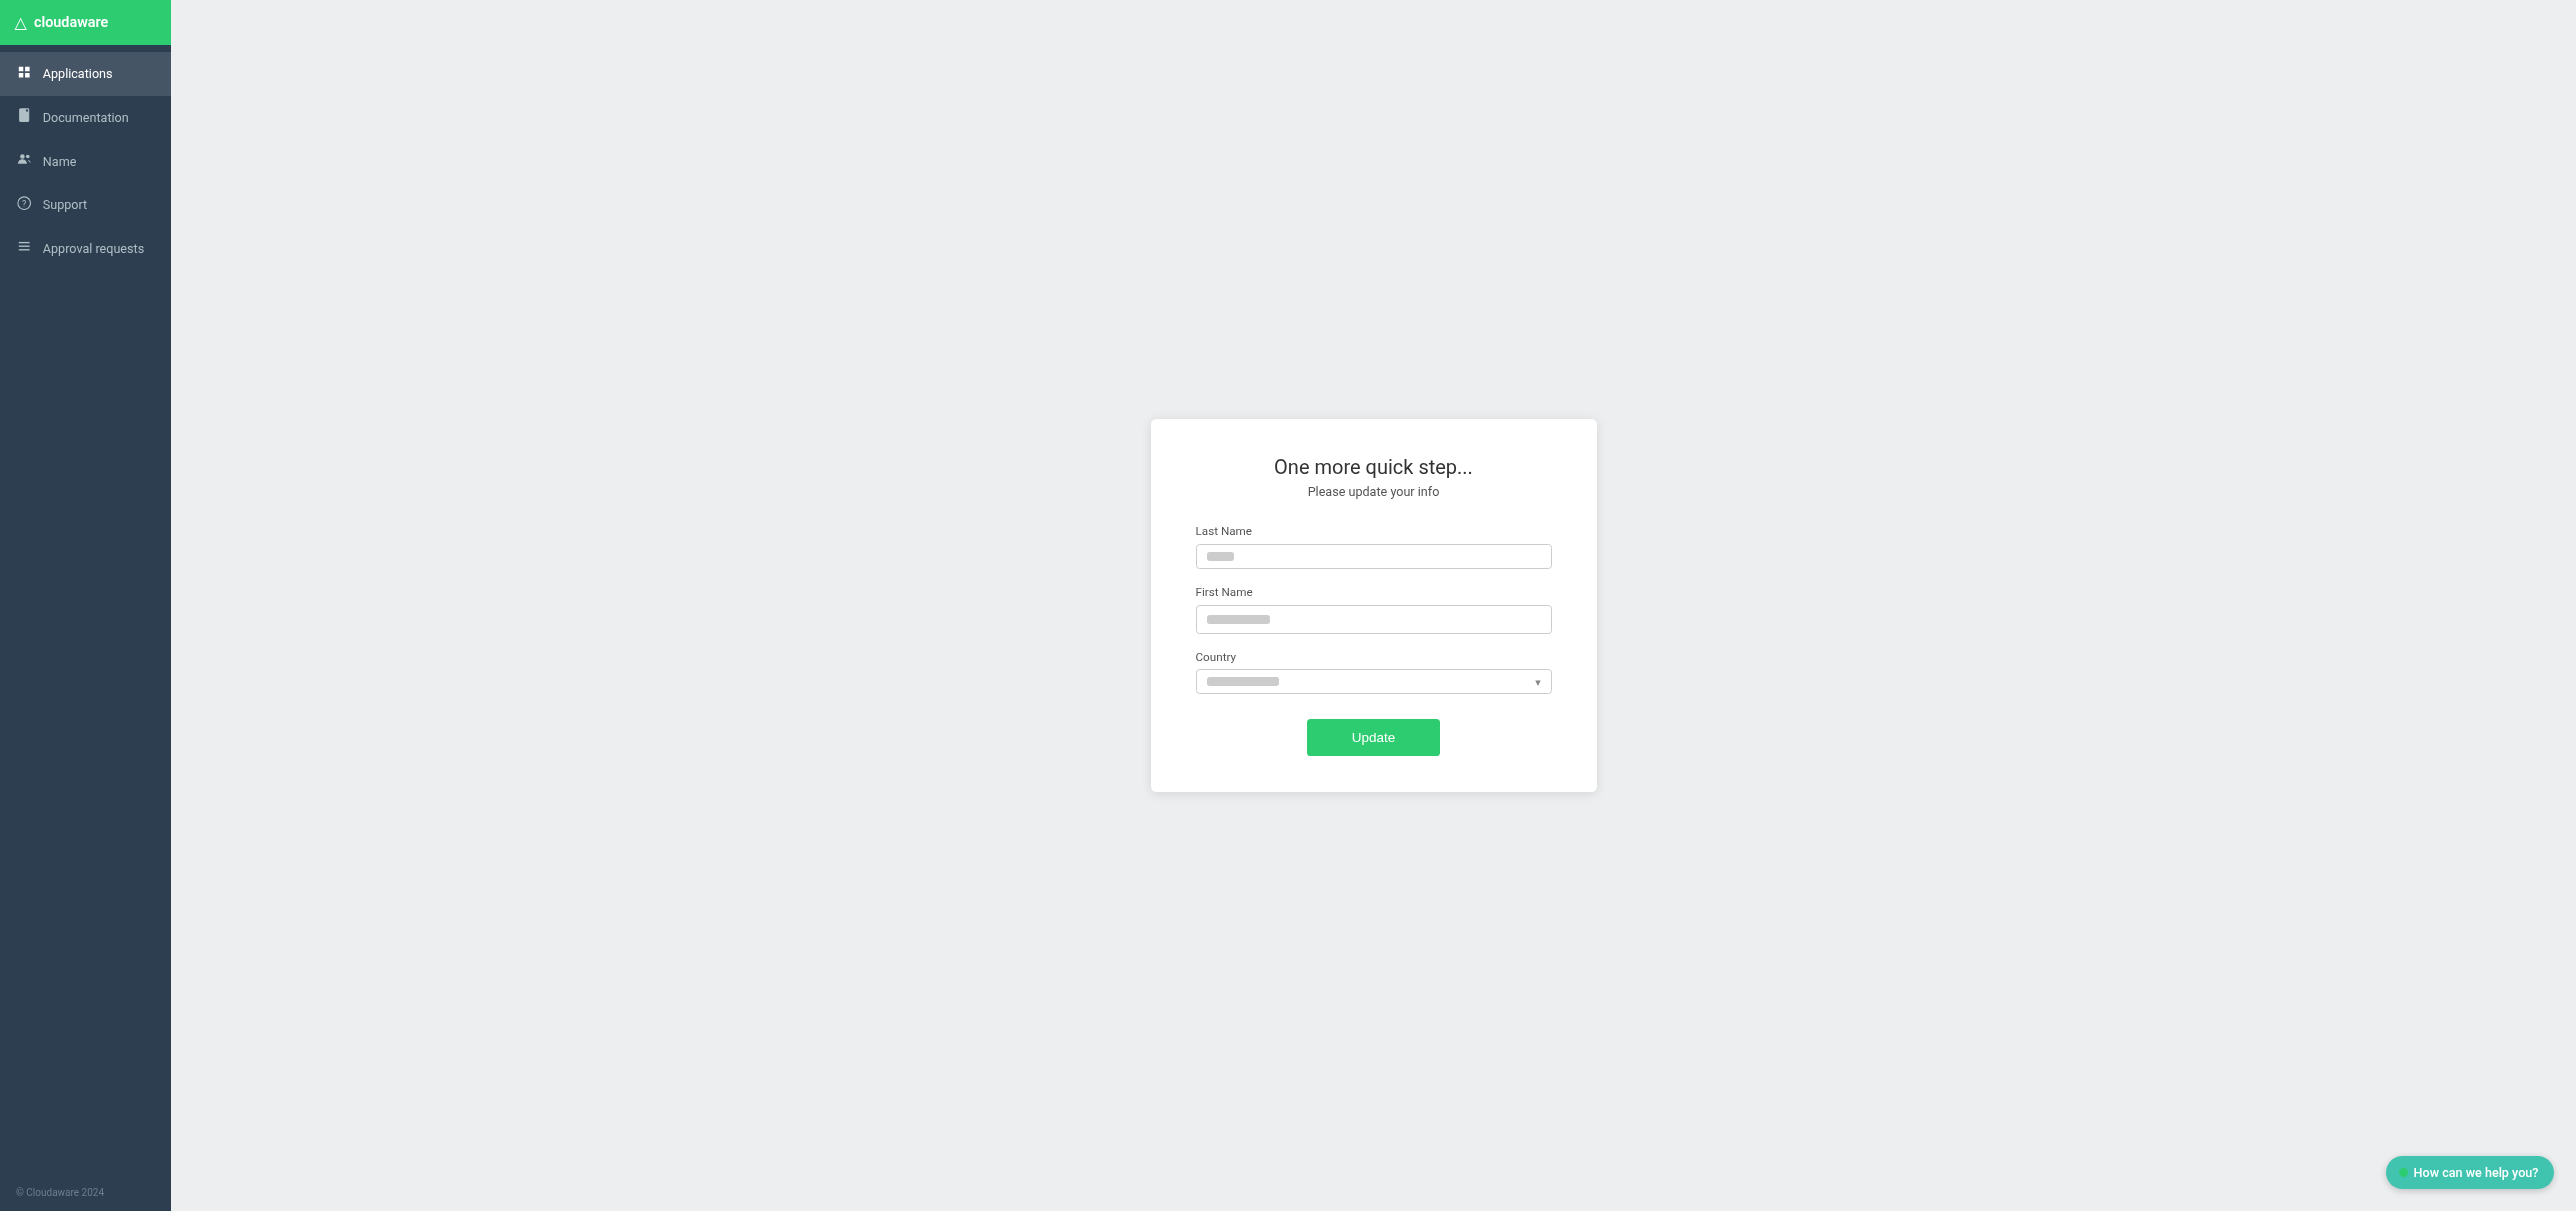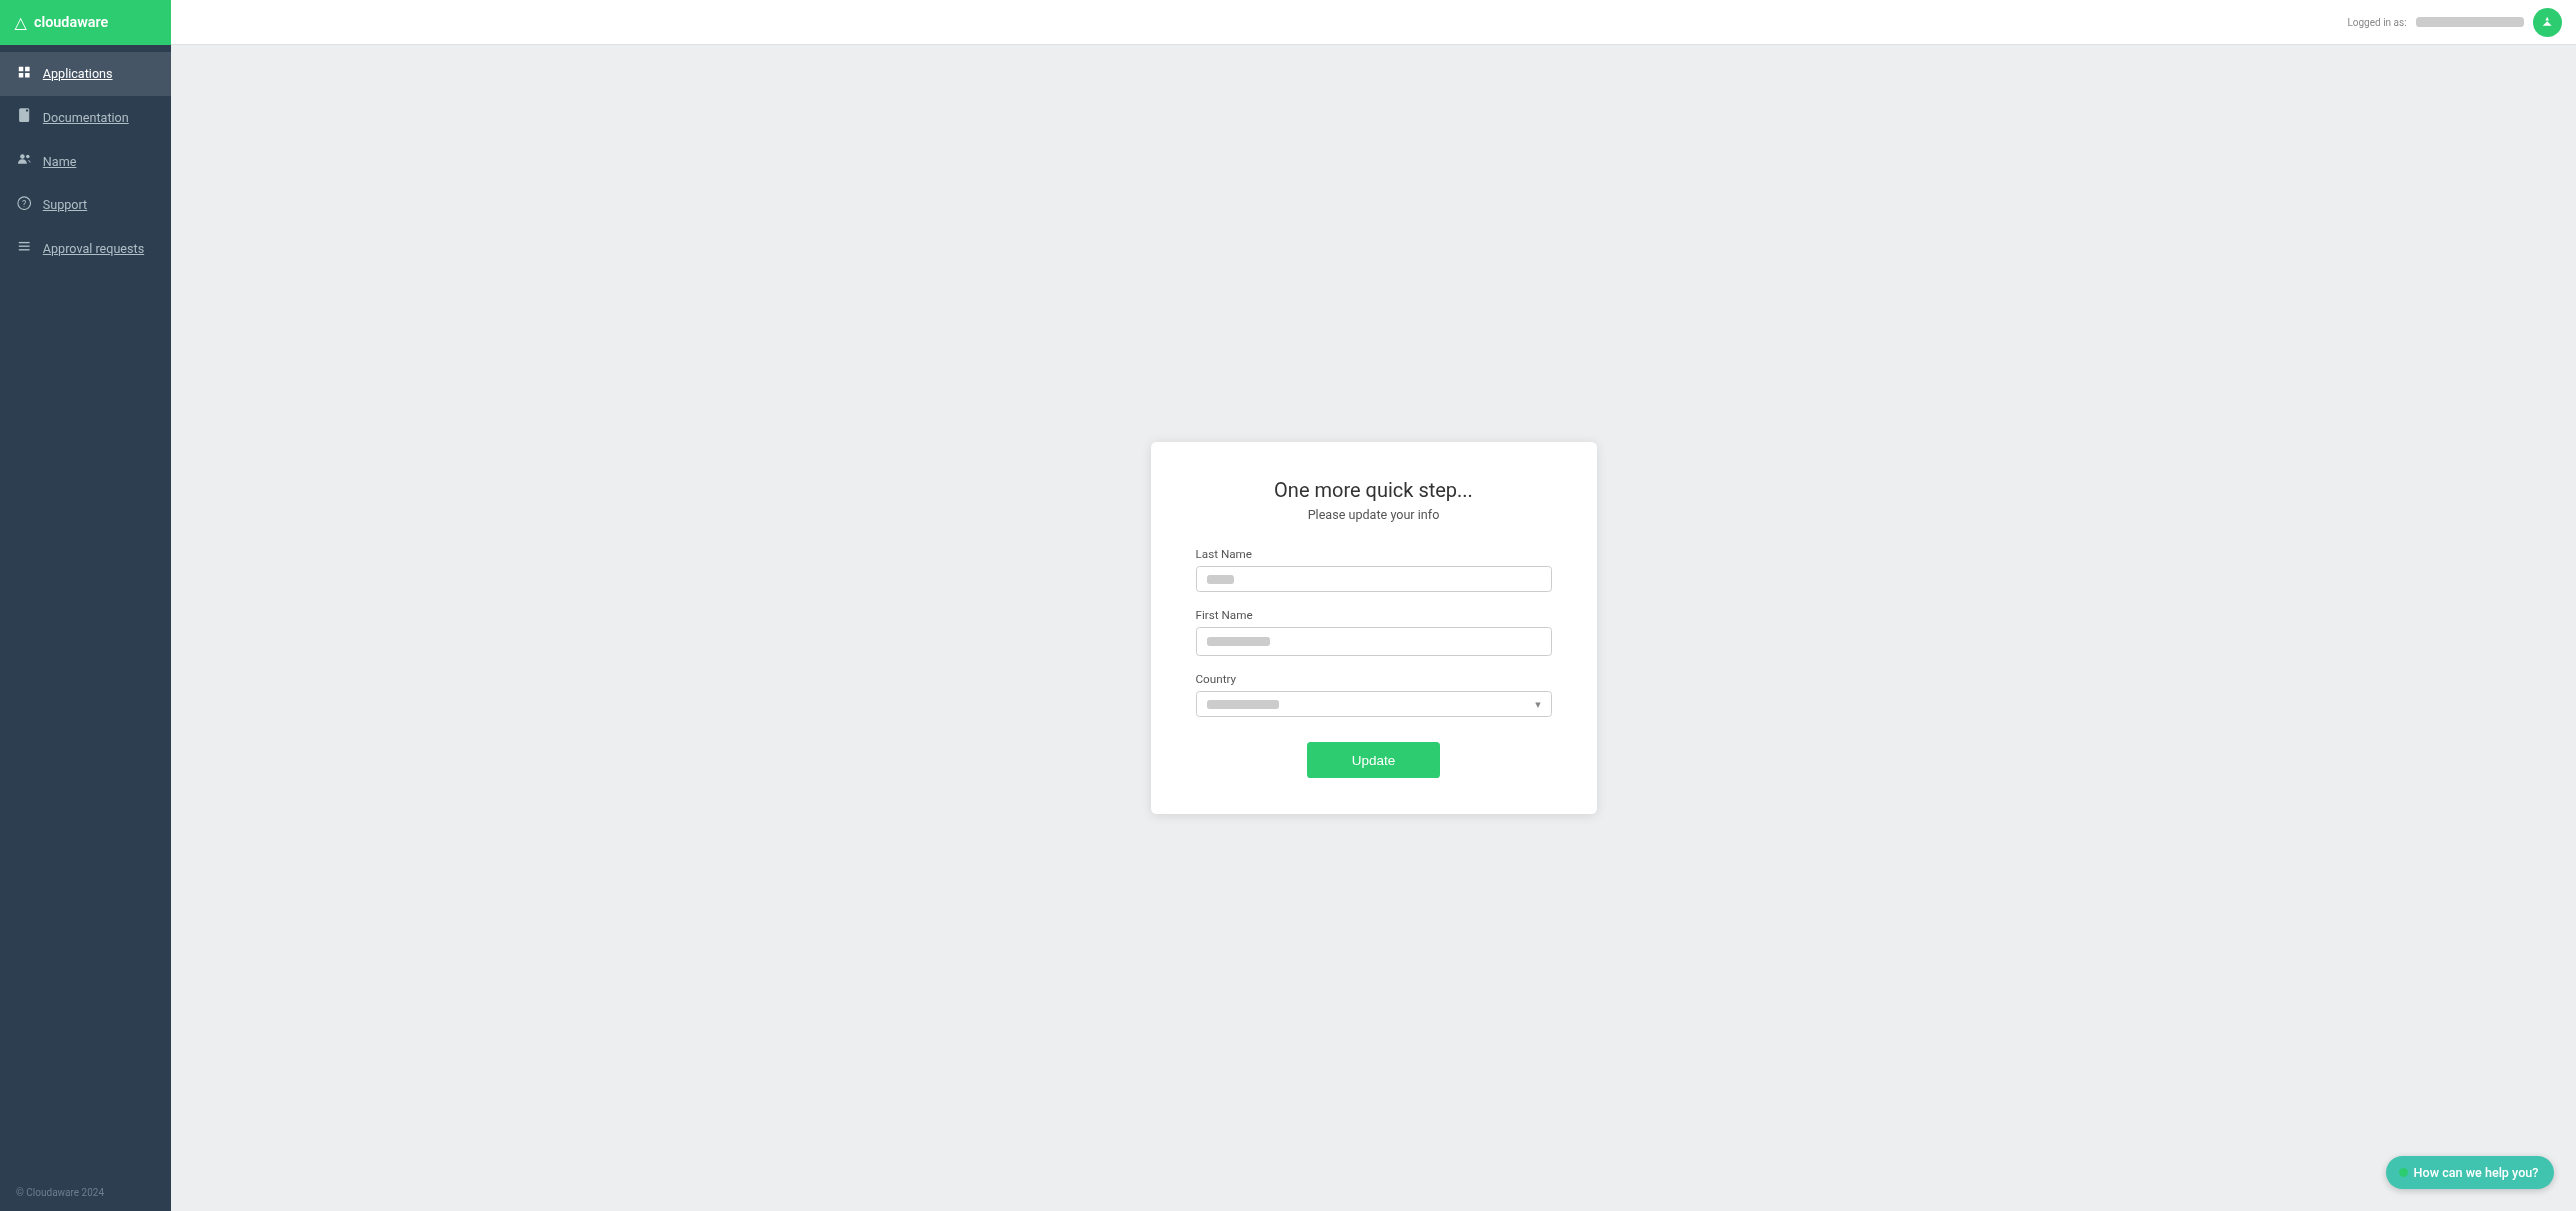--- a/index.html
+++ b/index.html
@@ -53,21 +53,20 @@
 
     .sidebar-item {
       display: flex;
       align-items: center;
       gap: 10.8px;
       padding: 12.6px 16px;
       color: #b0bec5;
       cursor: pointer;
       font-size: 12.6px;
       transition: background 0.15s;
-      text-decoration: underline;
     }
 
     .sidebar-item.active {
       background: rgba(255,255,255,0.12);
       color: white;
     }
 
     .sidebar-item-icon {
       font-size: 14.4px;
       width: 16px;
@@ -341,29 +340,20 @@
     </div>
   </nav>
 
   <div class="sidebar-footer">
     <span>© Cloudaware 2024</span>
   </div>
 </div>
 
 <div class="main-wrapper">
 
-  <div class="topbar">
-    <span class="topbar-logged-in-label">Logged in as:</span>
-    <div class="topbar-username"></div>
-    <div class="topbar-avatar">
-      <svg width="14.4" height="14.4" viewBox="0 0 16 16" fill="white">
-        <path d="M8 2l2 4H6l2-4zm-5 10l5-5 5 5H3z"></path>
-      </svg>
-    </div>
-  </div>
 
   <div class="main-content">
 
     <div class="card">
       <h2 class="card-title">One more quick step...</h2>
       <p class="card-subtitle">Please update your info</p>
 
       <div class="form-group">
         <label class="form-label">Last Name</label>
         <div class="input-with-blur">

